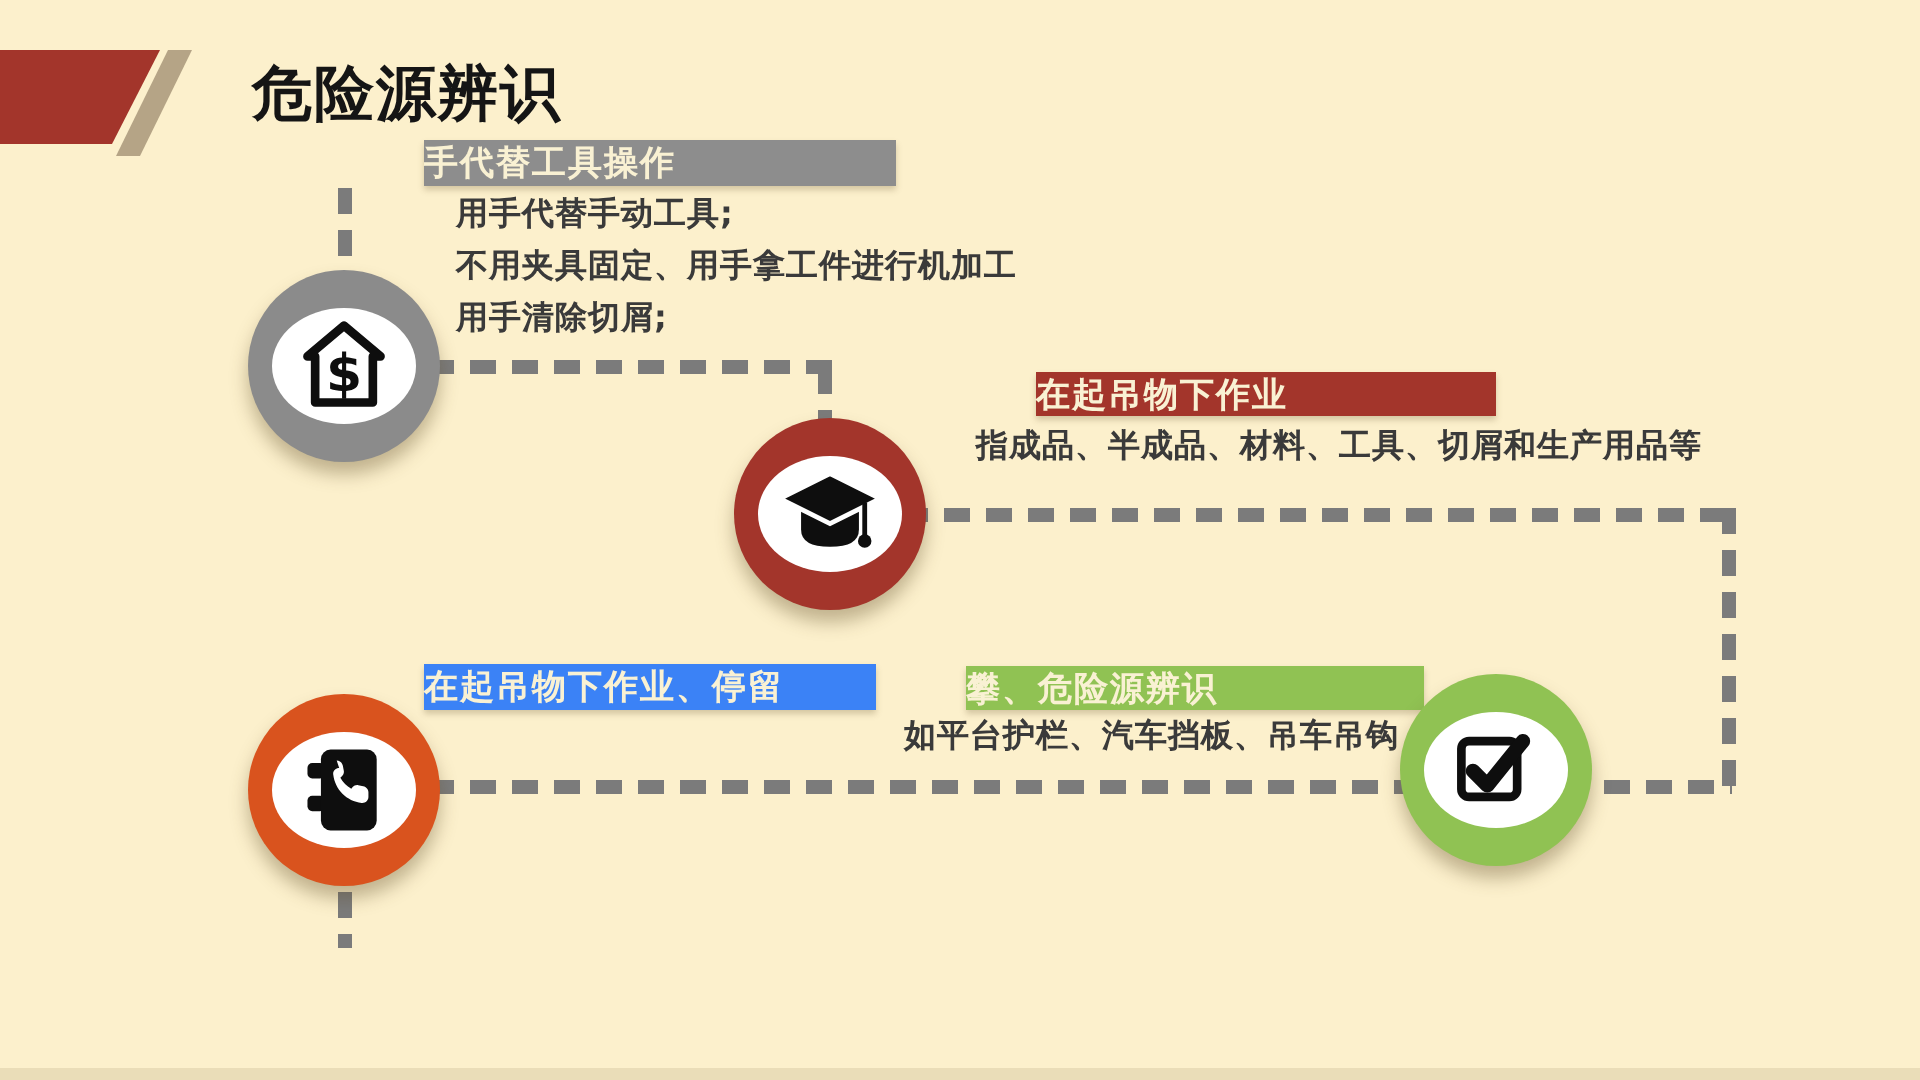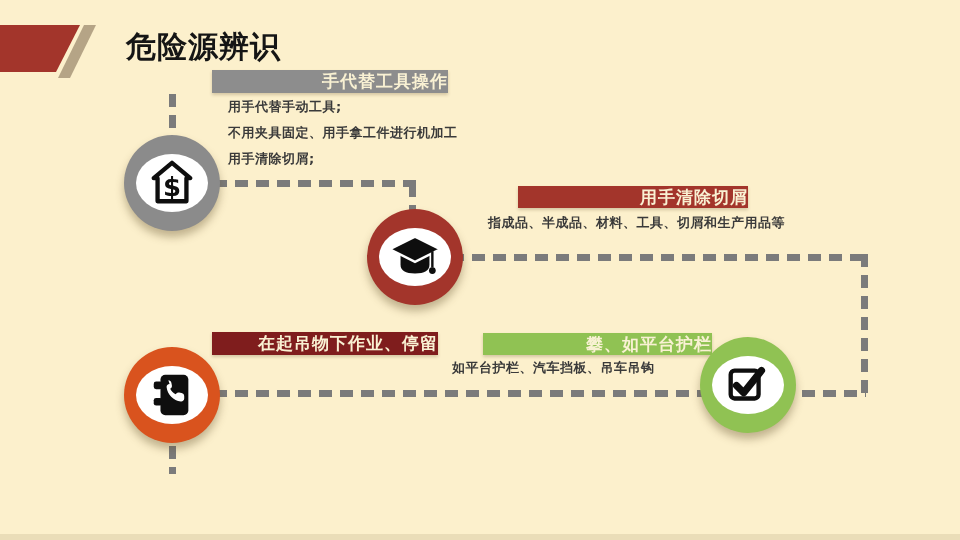--- a/index.html
+++ b/index.html
@@ -25,26 +25,26 @@
     background:repeating-linear-gradient(180deg,#7b7b7b 0 13px,transparent 13px 21px); }
 
   
   .node { position:absolute; width:96px; height:96px; border-radius:50%;
     z-index:3; display:flex; align-items:center; justify-content:center;
     box-shadow:0 6px 9px rgba(95,75,40,.38); }
   .node-inner { width:72px; height:58px; border-radius:50%; background:#fff;
     display:flex; align-items:center; justify-content:center; }
 
   
-  .bar { position:absolute; z-index:2; display:flex; align-items:center; justify-content:flex-end;
+  .bar { position:absolute; z-index:2; display:flex; align-items:center; justify-content:flex-start;
     color:#F9F1D3; font-size:17px; font-weight:700; letter-spacing:1px;
     box-shadow:0 2px 3px rgba(95,75,40,.25); }
 
   
-  .note { position:absolute; z-index:2; color:#3a3a3a; font-size:13px; font-weight:700;
+  .note { position:absolute; z-index:2; color:#3a3a3a; font-size:16px; font-weight:700;
     letter-spacing:.5px; line-height:26px; white-space:nowrap; }
 </style>
 </head>
 <body>
 
 <div class="slide">
 
   <svg class="deco" width="100" height="56" viewBox="0 0 100 56">
     <polygon points="0,0 80,0 56,47 0,47" fill="#A3352B"></polygon>
     <polygon points="84,0 96,0 70,53 58,53" fill="#B5A486"></polygon>
@@ -71,52 +71,52 @@
   <div class="node" style="left:124px; top:135px; background:#8B8B8B;">
     <div class="node-inner">
       <svg width="50" height="50" viewBox="0 0 52 52">
         <path d="M26 5 L45 21 L41 21 L41 45 L11 45 L11 21 L7 21 Z" fill="#fff" stroke="#0e0e0e" stroke-width="4.5" stroke-linejoin="round"></path>
         <text x="26" y="39" text-anchor="middle" font-size="27" font-weight="bold" fill="#0e0e0e" font-family="DejaVu Sans, sans-serif">$</text>
       </svg>
     </div>
   </div>
 
   <div class="bar" style="left:518px; top:186px; width:230px; height:22px; background:#A3352B;">
-    <span>用手清除切屑</span>
+    <span>在起吊物下作业</span>
   </div>
   <div class="note" style="left:466px; top:210px;margin-left:22px;">
     <div>指成品、半成品、材料、工具、切屑和生产用品等</div>
   </div>
   <div class="node" style="left:367px; top:209px; background:#A3352B;">
     <div class="node-inner">
       <svg width="54" height="50" viewBox="0 0 56 50">
         <path d="M13 20 L13 33 Q13 42 28 42 Q43 42 43 33 L43 20 Z" fill="#0e0e0e"></path>
         <polygon points="28,4 54,17 28,30 2,17" fill="#0e0e0e" stroke="#fff" stroke-width="2.5"></polygon>
         <line x1="46" y1="19" x2="46" y2="36" stroke="#0e0e0e" stroke-width="2.5"></line>
         <circle cx="46" cy="39" r="3.5" fill="#0e0e0e"></circle>
       </svg>
     </div>
   </div>
 
-  <div class="bar" style="left:212px; top:332px; width:226px; height:23px; background:#7f1d1d;">
+  <div class="bar" style="left:212px; top:332px; width:226px; height:23px; background:#3b82f6;">
     <span>在起吊物下作业、停留</span>
   </div>
   <div class="node" style="left:124px; top:347px; background:#D9531E;">
     <div class="node-inner">
       <svg width="50" height="50" viewBox="0 0 52 52">
         <rect x="7" y="12" width="9" height="8" rx="2.5" fill="#0e0e0e"></rect>
         <rect x="7" y="29" width="9" height="8" rx="2.5" fill="#0e0e0e"></rect>
         <rect x="14" y="5" width="29" height="42" rx="5" fill="#0e0e0e"></rect>
         <path d="M23.5 14.5c-1.9 0-3.4 1.6-3.1 3.5.9 7.8 7 13.9 14.8 14.8 1.9.2 3.5-1.3 3.5-3.1v-2.5c0-1.6-1.1-2.9-2.7-3.2l-2.6-.5c-1.1-.2-2.2.2-2.9 1l-.7.8c-2.4-1.3-4.4-3.3-5.7-5.7l.8-.7c.8-.7 1.2-1.8 1-2.9l-.5-2.6c-.3-1.5-1.6-2.7-3.2-2.7z" fill="#fff"></path>
       </svg>
     </div>
   </div>
 
   <div class="bar" style="left:483px; top:333px; width:229px; height:22px; background:#90C253;">
-    <span>攀、如平台护栏</span>
+    <span>攀、危险源辨识</span>
   </div>
   <div class="note" style="left:452px; top:355px;">
     <div>如平台护栏、汽车挡板、吊车吊钩</div>
   </div>
   <div class="node" style="left:700px; top:337px; background:#90C253;">
     <div class="node-inner">
       <svg width="50" height="50" viewBox="0 0 52 52">
         <rect x="8" y="11" width="29" height="29" rx="4" fill="#fff" stroke="#0e0e0e" stroke-width="4.5"></rect>
         <path d="M14 26.5 L21.5 34 L40 11" stroke="#0e0e0e" stroke-width="7.5" fill="none" stroke-linecap="round" stroke-linejoin="round"></path>
       </svg>

